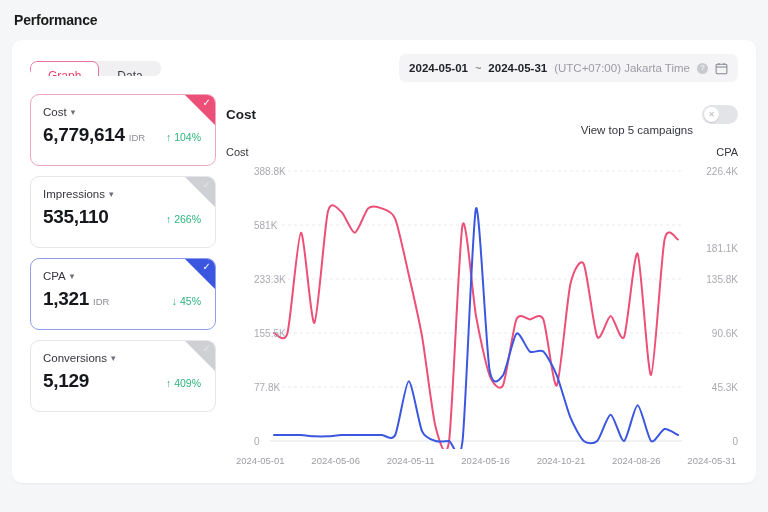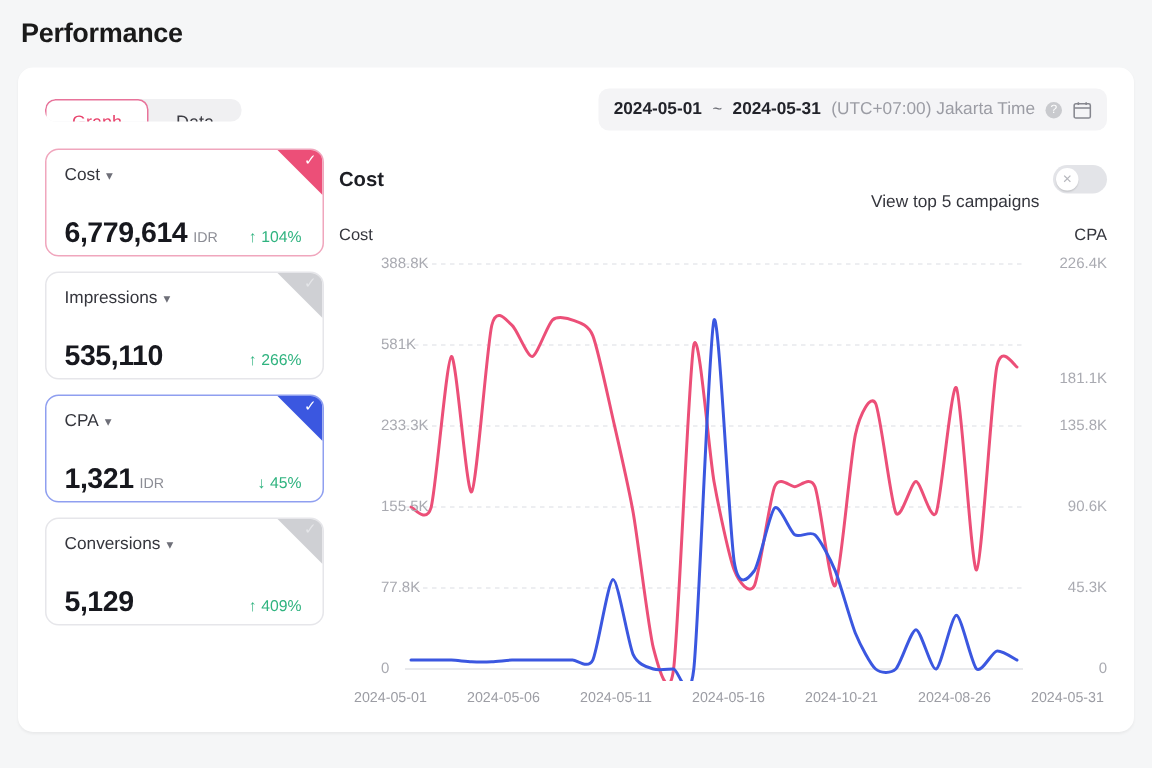--- a/index.html
+++ b/index.html
@@ -5,21 +5,21 @@
   * { box-sizing: border-box; margin: 0; padding: 0; }
   html, body {
     width: 768px; height: 512px;
     background: #f5f6f7;
     font-family: "Liberation Sans", sans-serif;
     overflow: hidden;
   }
   .page { width: 768px; height: 512px; padding: 8px 12px 0 12px; position: relative; }
 
   .page-title {
-    font-size: 18px; font-weight: bold; color: #1a1a1a;
+    font-size: 14px; font-weight: bold; color: #1a1a1a;
     letter-spacing: -0.2px; margin: 4px 0 0 2px;
   }
 
   .panel {
     margin-top: 12px;
     background: #ffffff;
     border-radius: 10px;
     height: 443px;
     position: relative;
     box-shadow: 0 1px 2px rgba(0,0,0,0.05);
@@ -69,21 +69,21 @@
     border: 1px solid #e6e6ea; border-radius: 9px;
     height: 72px; padding: 11px 12px 0 12px; overflow: hidden;
   }
   .card.sel-pink { border-color: #f0a6bd; }
   .card.sel-blue { border-color: #8f9ff0; }
 
   .card-label {
     font-size: 11.5px; color: #35363d; display: flex; align-items: center; gap: 4px;
   }
   .chev { color: #6e6f78; font-size: 9px; }
-  .card-row { display: flex; align-items: baseline; margin-top: 22px; }
+  .card-row { display: flex; align-items: baseline; margin-top: 6px; }
   .card-value { font-size: 19px; font-weight: bold; color: #17181e; letter-spacing: -0.3px; }
   .card-unit { font-size: 9.5px; color: #8c8d95; margin-left: 4px; font-weight: normal; }
   .card-delta {
     margin-left: auto; font-size: 10.5px; color: #2fb37f;
     display: flex; align-items: center; gap: 3px; padding-right: 2px;
   }
 
   .corner { position: absolute; top: 0; right: 0; width: 30px; height: 30px; }
   .corner .tri {
     position: absolute; top: 0; right: 0; width: 0; height: 0;

